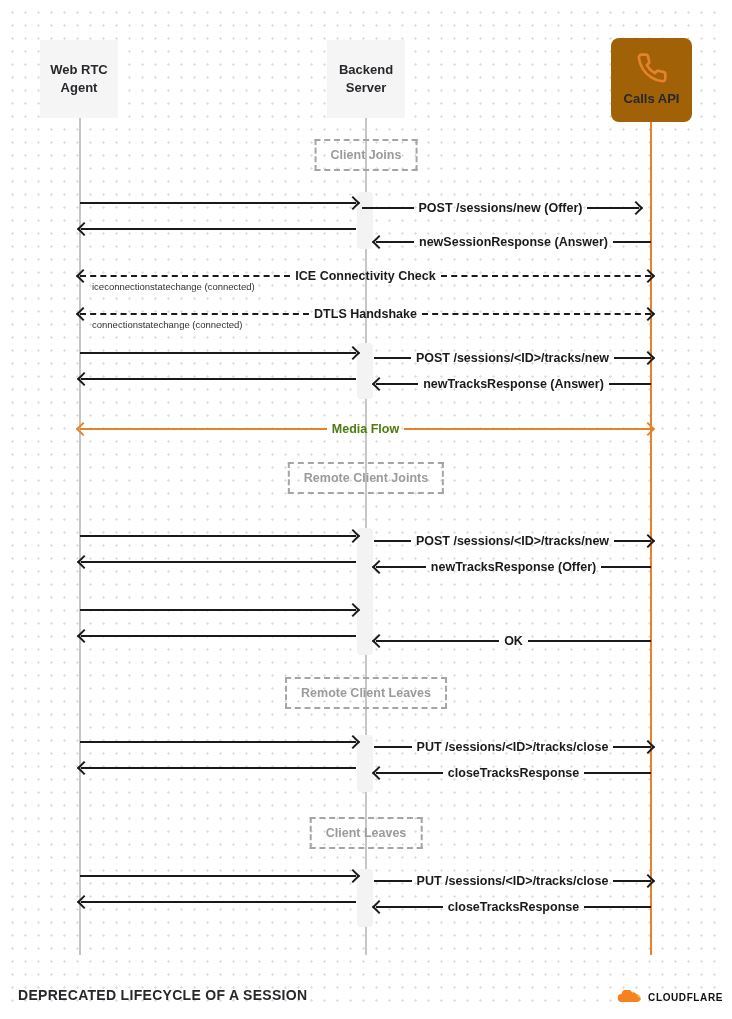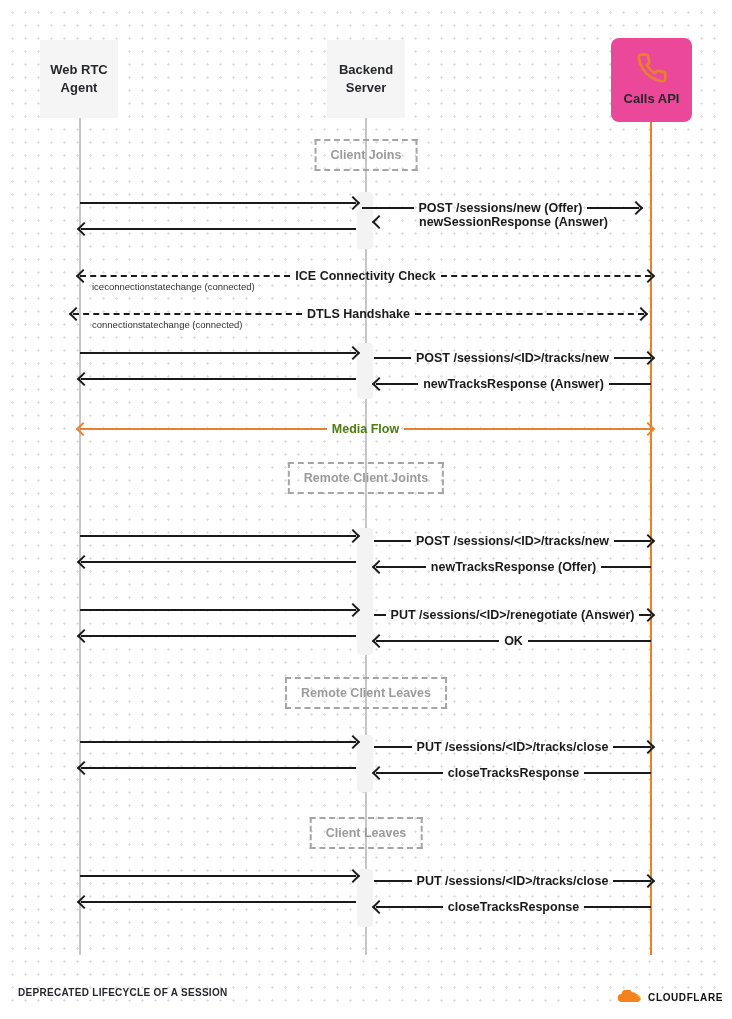--- a/index.html
+++ b/index.html
@@ -16,21 +16,21 @@
   
   .lifeline { position:absolute; width:2px; background:#c6c6c6; z-index:1; }
   .lifeline.orange { background:#E8822A; }
   
   .actor {
     position:absolute; display:flex; flex-direction:column; align-items:center;
     justify-content:center; text-align:center; z-index:3;
     font-weight:bold; font-size:13px; color:#26282b; line-height:1.35;
   }
   .actor.gray { background:#f5f5f5; }
-  .actor.cream { background:#ec4899; border-radius:8px; }
+  .actor.cream { background:#a16207; border-radius:8px; }
   .actor .icon { margin-bottom:6px; line-height:0; }
   
   .bar {
     position:absolute; left:357px; width:16px; background:#f3f3f3;
     border-radius:4px; z-index:2;
   }
   
   .seg { position:absolute; height:2px; background:#1a1a1a; z-index:4; }
   .head {
     position:absolute; width:10px; height:10px;
@@ -58,21 +58,21 @@
     position:absolute; font-size:9.5px; color:#333; z-index:4; white-space:nowrap;
   }
   
   .section {
     position:absolute; left:366px; transform:translateX(-50%);
     border:2px dashed #a5a5a5; color:#9b9b9b; font-weight:bold; font-size:12.5px;
     padding:7px 14px; white-space:nowrap; z-index:5; background:transparent;
   }
   
   .title {
-    position:absolute; left:18px; top:987px; font-size:10px; font-weight:bold;
+    position:absolute; left:18px; top:987px; font-size:14px; font-weight:bold;
     color:#26282b; letter-spacing:0.3px; z-index:6;
   }
   .brand {
     position:absolute; right:9px; top:990px; display:flex; align-items:center;
     gap:4px; z-index:6;
   }
   .brand .wordmark {
     font-size:10px; font-weight:bold; color:#111; letter-spacing:0.6px;
   }
 </style>
@@ -115,37 +115,37 @@
   <div class="msg" style="left:362px; top:200px; width:277px;">
     <span class="line"></span>
       <span class="lbl">POST /sessions/new (Offer)</span>
       <span class="line"></span>
     <span class="head r"></span>
   </div>
 
   <div class="seg" style="left:81px; top:228px; width:275px;">
       <span class="head l"></span>
     </div>
-  <div class="msg" style="left:376px; top:214px; width:275px;flex-direction:column;">
+  <div class="msg" style="left:376px; top:234px; width:275px;">
     <span class="head l"></span>
     <span class="line"></span>
       <span class="lbl">newSessionResponse (Answer)</span>
       <span class="line"></span>
   </div>
 
   <div class="msg" style="left:80px; top:268px; width:571px;">
     <span class="head l"></span>
     <span class="dline"></span>
       <span class="lbl">ICE Connectivity Check</span>
       <span class="dline"></span>
     <span class="head r"></span>
   </div>
   <div class="sublbl" style="left:92px; top:281px;">iceconnectionstatechange (connected)</div>
 
-  <div class="msg" style="left:73px; top:306px; width:571px;">
+  <div class="msg" style="left:80px; top:306px; width:571px;">
     <span class="head l"></span>
     <span class="dline"></span>
       <span class="lbl">DTLS Handshake</span>
       <span class="dline"></span>
     <span class="head r"></span>
   </div>
   <div class="sublbl" style="left:92px; top:319px;">connectionstatechange (connected)</div>
 
   <div class="seg" style="left:80px; top:352px; width:276px;">
       <span class="head r"></span>
@@ -193,26 +193,20 @@
   <div class="msg" style="left:376px; top:559px; width:275px;">
     <span class="head l"></span>
     <span class="line"></span>
       <span class="lbl">newTracksResponse (Offer)</span>
       <span class="line"></span>
   </div>
 
   <div class="seg" style="left:80px; top:609px; width:276px;">
       <span class="head r"></span>
     </div>
-  <div class="msg" style="left:374px; top:607px; width:277px;">
-    <span class="line"></span>
-      <span class="lbl">PUT /sessions/&lt;ID&gt;/renegotiate (Answer)</span>
-      <span class="line"></span>
-    <span class="head r"></span>
-  </div>
 
   <div class="seg" style="left:81px; top:635px; width:275px;">
       <span class="head l"></span>
     </div>
   <div class="msg" style="left:376px; top:633px; width:275px;">
     <span class="head l"></span>
     <span class="line"></span>
       <span class="lbl">OK</span>
       <span class="line"></span>
   </div>

